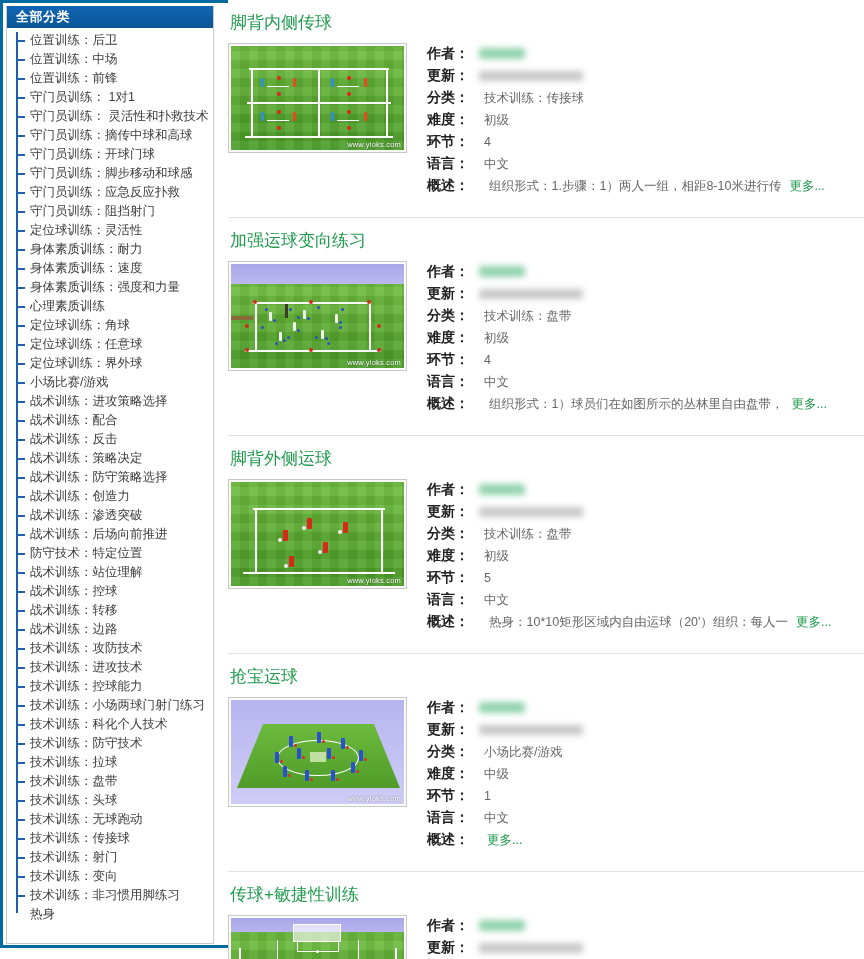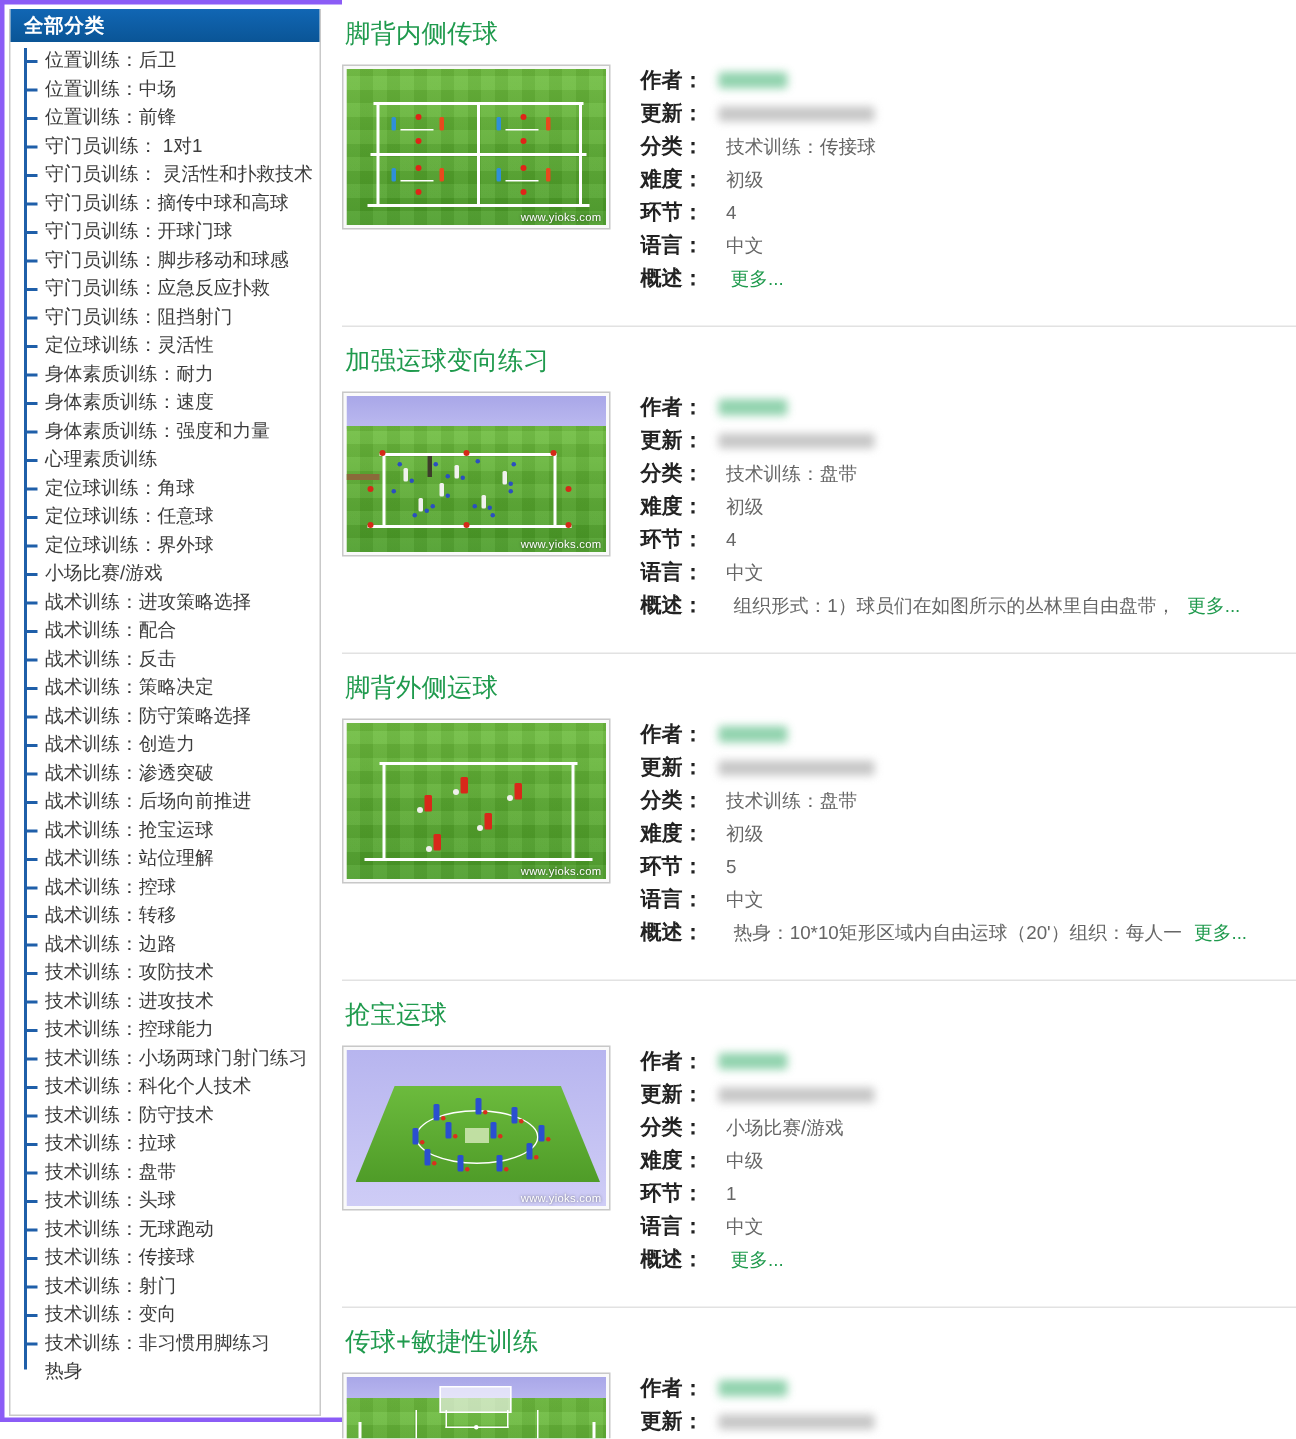--- a/index.html
+++ b/index.html
@@ -9,21 +9,21 @@
     background: #ffffff;
     font-family: "Liberation Sans", "DejaVu Sans", sans-serif;
     overflow: hidden;
   }
   #app { position: relative; width: 864px; height: 959px; background:#fff; }
 
   
   #sidebar-wrap {
     position: absolute; left: 0; top: 0;
     width: 260px; height: 948px;
-    border: 3px solid #8b5cf6;
+    border: 3px solid #0369a1;
     background: #ffffff;
     overflow: hidden;
   }
   #sidebar-inner {
     position: absolute; left: 3px; top: 3px;
     width: 208px;
     background: #fff;
     border: 1px solid #c9c9c9;
     border-top: none;
     height: 938px;
@@ -183,21 +183,21 @@
           <div class="tree-item"><span class="branch"></span><span>定位球训练：界外球</span></div>
           <div class="tree-item"><span class="branch"></span><span>小场比赛/游戏</span></div>
           <div class="tree-item"><span class="branch"></span><span>战术训练：进攻策略选择</span></div>
           <div class="tree-item"><span class="branch"></span><span>战术训练：配合</span></div>
           <div class="tree-item"><span class="branch"></span><span>战术训练：反击</span></div>
           <div class="tree-item"><span class="branch"></span><span>战术训练：策略决定</span></div>
           <div class="tree-item"><span class="branch"></span><span>战术训练：防守策略选择</span></div>
           <div class="tree-item"><span class="branch"></span><span>战术训练：创造力</span></div>
           <div class="tree-item"><span class="branch"></span><span>战术训练：渗透突破</span></div>
           <div class="tree-item"><span class="branch"></span><span>战术训练：后场向前推进</span></div>
-          <div class="tree-item"><span class="branch"></span><span>战术训练：抢宝运球</span></div>
+          <div class="tree-item"><span class="branch"></span><span>防守技术：特定位置</span></div>
           <div class="tree-item"><span class="branch"></span><span>战术训练：站位理解</span></div>
           <div class="tree-item"><span class="branch"></span><span>战术训练：控球</span></div>
           <div class="tree-item"><span class="branch"></span><span>战术训练：转移</span></div>
           <div class="tree-item"><span class="branch"></span><span>战术训练：边路</span></div>
           <div class="tree-item"><span class="branch"></span><span>技术训练：攻防技术</span></div>
           <div class="tree-item"><span class="branch"></span><span>技术训练：进攻技术</span></div>
           <div class="tree-item"><span class="branch"></span><span>技术训练：控球能力</span></div>
           <div class="tree-item"><span class="branch"></span><span>技术训练：小场两球门射门练习</span></div>
           <div class="tree-item"><span class="branch"></span><span>技术训练：科化个人技术</span></div>
           <div class="tree-item"><span class="branch"></span><span>技术训练：防守技术</span></div>
@@ -270,20 +270,21 @@
             <div class="meta-row">
               <span class="meta-label">环节：</span>
               <span class="meta-value">4</span>
             </div>
             <div class="meta-row">
               <span class="meta-label">语言：</span>
               <span class="meta-value">中文</span>
             </div>
             <div class="summary-row">
               <span class="meta-label">概述：</span>
+              <span class="summary-text">组织形式：1.步骤：1）两人一组，相距8-10米进行传</span>
               <a class="more-link">更多...</a>
             </div>
           </div>
         </div>
         <div class="divider"></div>
       </div>
       <div class="card">
         <div class="card-title">加强运球变向练习</div>
         <div class="card-body">
           <div class="thumb-frame">

